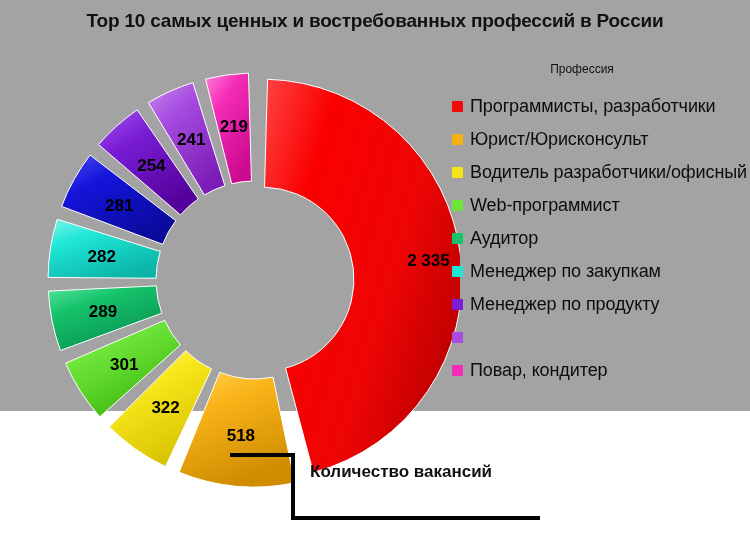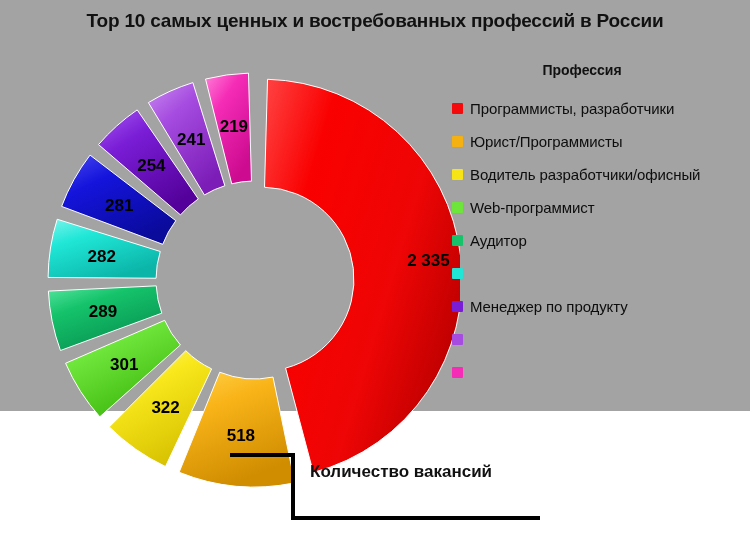--- a/index.html
+++ b/index.html
@@ -73,42 +73,42 @@
   }
 
   
   #legend {
     position: absolute;
     left: 452px;
     top: 62px;
     width: 296px;
   }
   #legend-title {
-    font-size: 14px;
-    font-weight: bold;
+    font-size: 12px;
+    font-weight: normal;
     text-align: center;
     color: #111111;
     margin: 0 0 14px 0;
     padding-right: 36px;
   }
   .legend-item {
     display: flex;
     align-items: center;
     height: 33px;
     white-space: nowrap;
   }
   .legend-swatch {
     width: 11px;
     height: 11px;
     flex: 0 0 11px;
     margin-right: 7px;
     border-radius: 1px;
   }
   .legend-text {
-    font-size: 15px;
+    font-size: 18px;
     color: #0d0d0d;
     letter-spacing: -0.1px;
     text-align: right;
   }
 </style>
 </head>
 <body>
 
 <div id="chart-root">
 
@@ -206,43 +206,45 @@
 
   <div id="legend">
     <div id="legend-title">Профессия</div>
     <div id="legend-items">
         <div class="legend-item">
           <span class="legend-swatch" style="background: rgb(244, 10, 10);"></span>
           <span class="legend-text">Программисты, разработчики</span>
         </div>
         <div class="legend-item">
           <span class="legend-swatch" style="background: rgb(245, 176, 18);"></span>
-          <span class="legend-text">Юрист/Программисты</span>
+          <span class="legend-text">Юрист/Юрисконсульт</span>
         </div>
         <div class="legend-item">
           <span class="legend-swatch" style="background: rgb(247, 228, 23);"></span>
           <span class="legend-text">Водитель разработчики/офисный</span>
         </div>
         <div class="legend-item">
           <span class="legend-swatch" style="background: rgb(110, 229, 58);"></span>
           <span class="legend-text">Web-программист</span>
         </div>
         <div class="legend-item">
           <span class="legend-swatch" style="background: rgb(23, 194, 107);"></span>
           <span class="legend-text">Аудитор</span>
         </div>
         <div class="legend-item">
           <span class="legend-swatch" style="background: rgb(33, 230, 214);"></span>
+          <span class="legend-text">Менеджер по закупкам</span>
         </div>
         <div class="legend-item">
           <span class="legend-swatch" style="background: rgb(122, 29, 214);"></span>
           <span class="legend-text">Менеджер по продукту</span>
         </div>
         <div class="legend-item">
           <span class="legend-swatch" style="background: rgb(166, 76, 224);"></span>
         </div>
         <div class="legend-item">
           <span class="legend-swatch" style="background: rgb(245, 44, 182);"></span>
+          <span class="legend-text">Повар, кондитер</span>
         </div>
       </div>
   </div>
 
 </div>
 
 </body></html>

